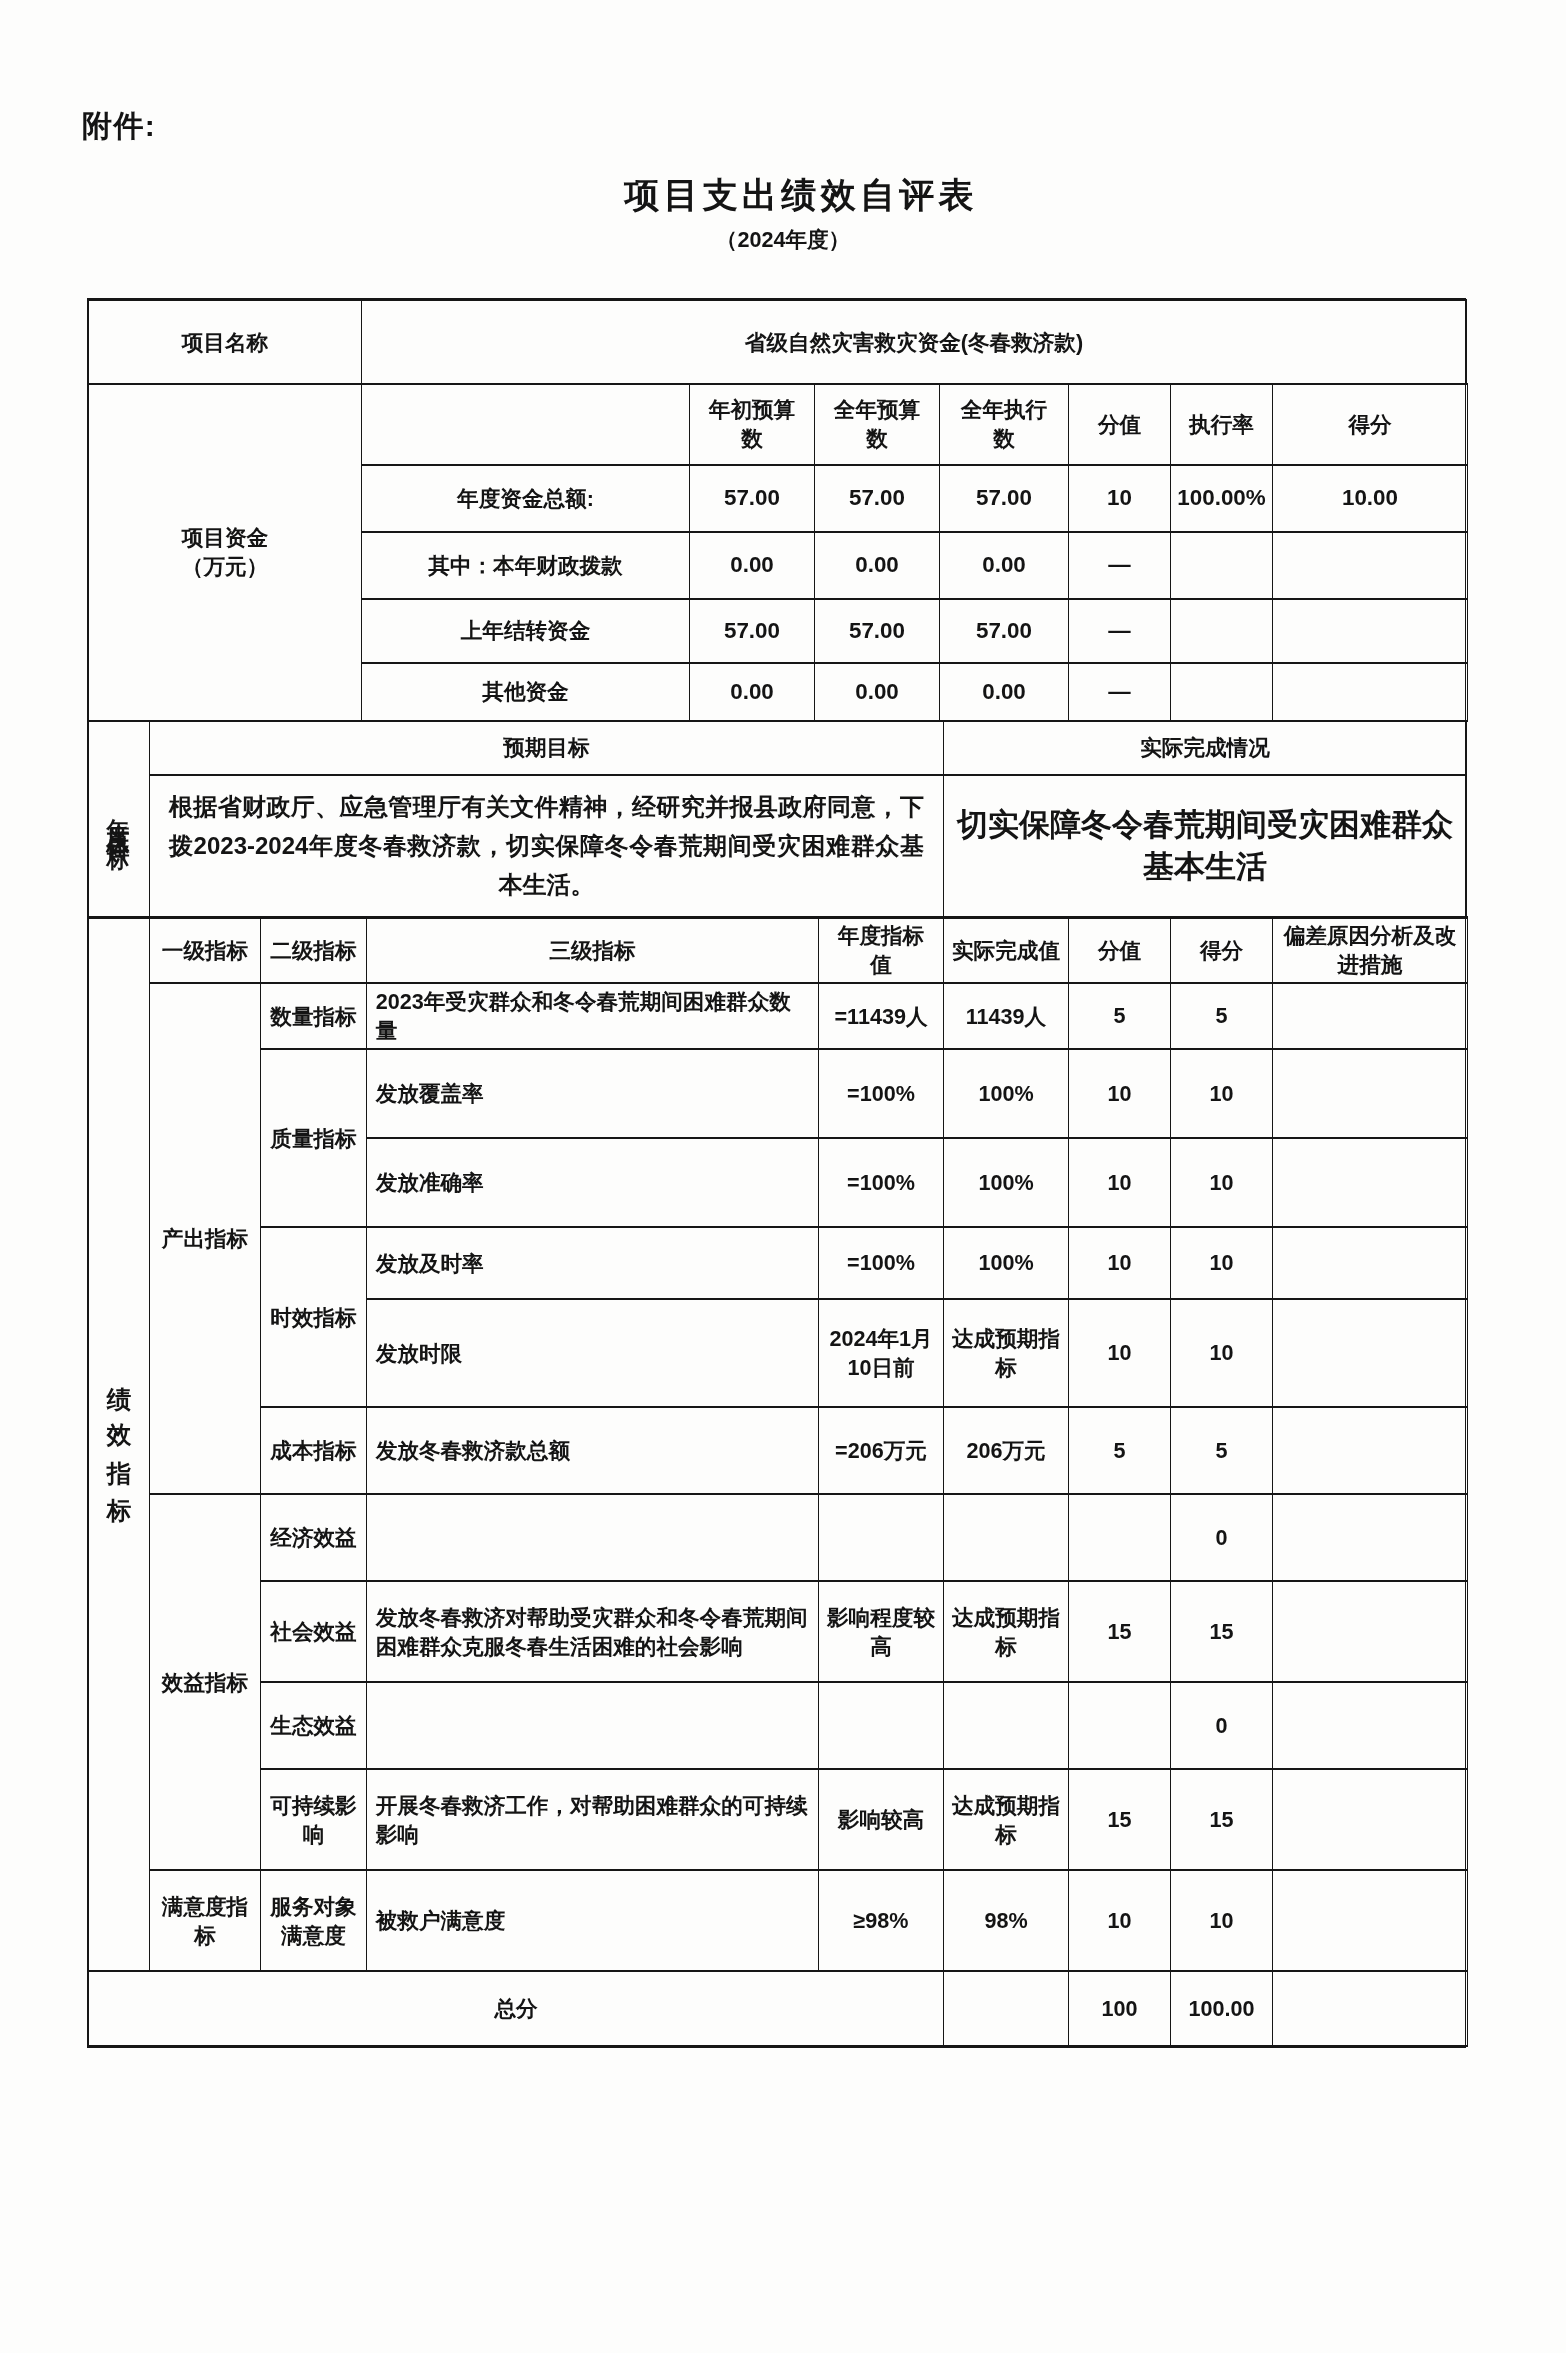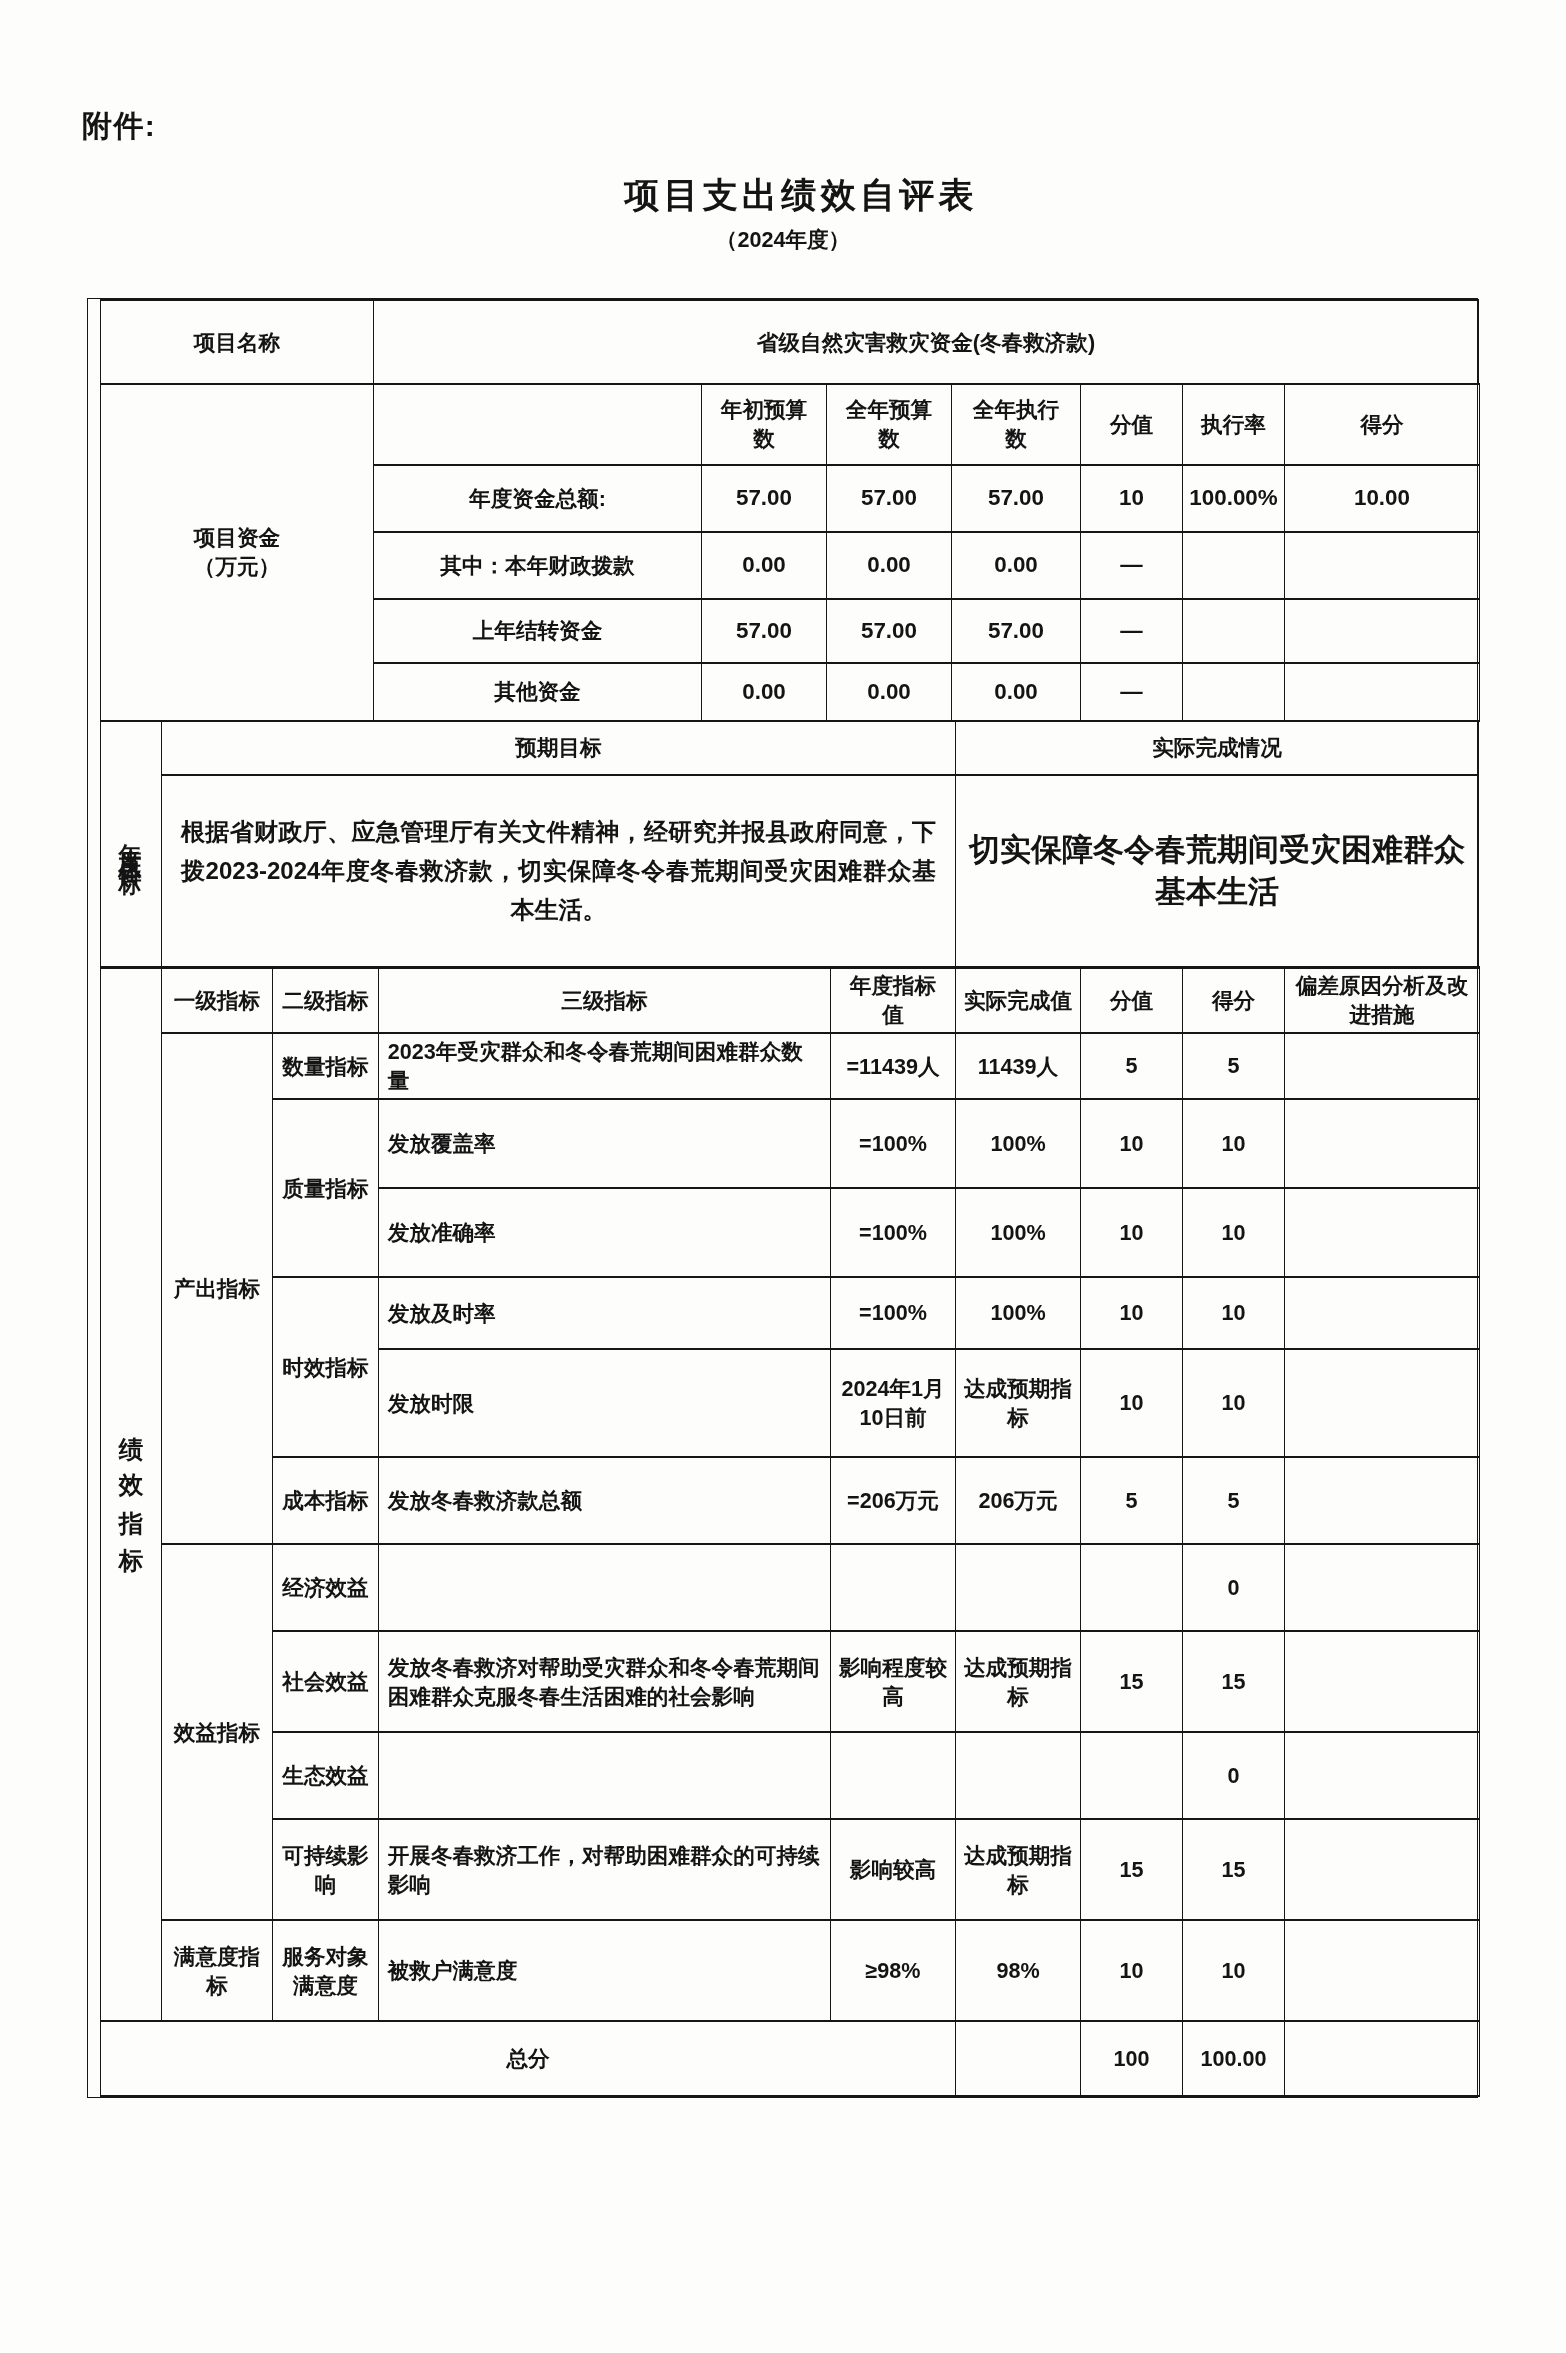--- a/index.html
+++ b/index.html
@@ -14,21 +14,21 @@
   .doc-subtitle{position:absolute;left:0;top:225px;width:100%;text-align:center;font-size:21.6px;}
   .sheet{position:absolute;left:87px;top:298px;width:1377px;}
   table{border-collapse:collapse;table-layout:fixed;width:1377px;}
   table + table{margin-top:-2.2px;}
   td,th{
     border:2.2px solid #161616;border-left-width:1.4px;border-right-width:1.4px;
     text-align:center;vertical-align:middle;
     font-size:21.6px;font-weight:700;padding:2.9px 5.8px;
     overflow:hidden;
   }
-  .outer{border:1.4px solid #161616;display:inline-block;padding-left:12px;}
+  .outer{border:1.4px solid #161616;display:inline-block;}
   .l3{text-align:left;padding-left:8.7px;padding-right:7.2px;}
   .v-label{writing-mode:vertical-rl;text-orientation:upright;display:inline-block;font-size:23px;letter-spacing:5.8px;}
   .v-wide{letter-spacing:37px;font-size:24.5px;}
   .w4{display:inline-block;max-width:92px;}
   .pre{white-space:pre-line;}
   .goal-text{text-align:justify;text-align-last:center;padding:7.2px 19px;font-size:24px;line-height:1.62;}
   .goal-actual{font-size:31px;padding:7.2px 10px;}
   .num{font-size:22.4px;}
 </style>
 </head>
@@ -122,21 +122,21 @@
         <col style="width:61px">
         <col style="width:794px">
         <col style="width:523px">
       </colgroup>
     <tbody>
         <tr style="height:54px">
       <td rowspan="2"><span class="v-label">年度总体目标</span></td>
       <th>预期目标</th>
       <th>实际完成情况</th>
     </tr>
-    <tr style="height:193px">
+    <tr style="height:143px">
       <td class="goal-text">根据省财政厅、应急管理厅有关文件精神，经研究并报县政府同意，下拨2023-2024年度冬春救济款，切实保障冬令春荒期间受灾困难群众基本生活。</td>
       <td class="goal-actual">切实保障冬令春荒期间受灾困难群众基本生活</td>
     </tr>
   </tbody>
     </table>
 
   <table>
     <colgroup>
         <col style="width:61px">
         <col style="width:111px">

